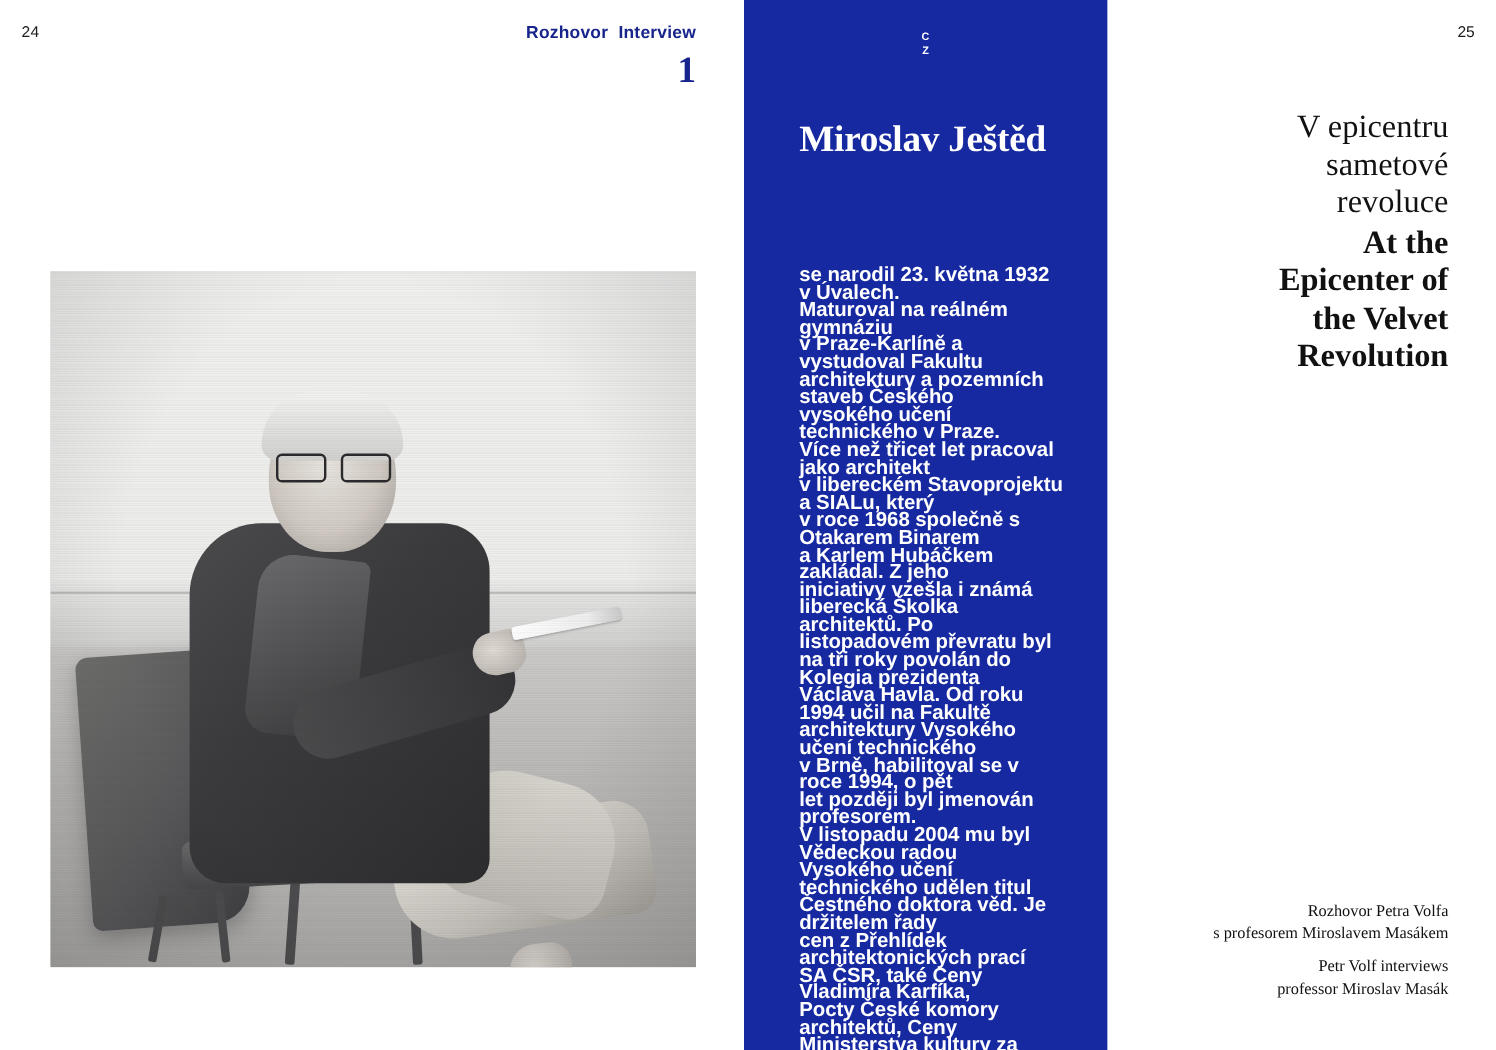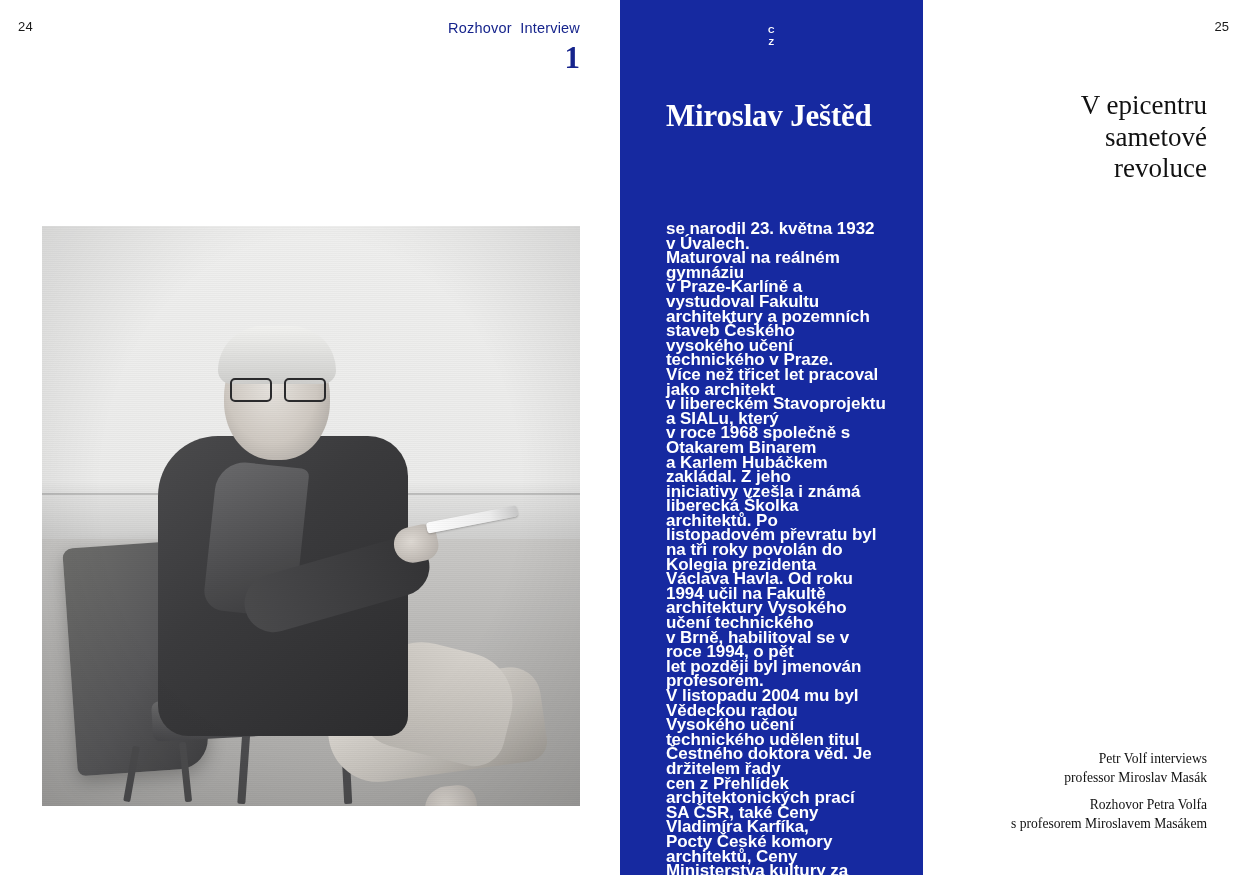--- a/index.html
+++ b/index.html
@@ -32,21 +32,21 @@
     left: 18px; top: 19px;
     font-size: 13px;
     color: #1a1a1a;
     letter-spacing: 0.2px;
   }
   .running-head {
     position: absolute;
     right: 40px; top: 20px;
     text-align: right;
     color: #16248c;
-    font-weight: normal;
+    font-weight: bold;
     font-size: 14.5px;
     letter-spacing: 0.2px;
   }
   .running-head .rh-line {
     display: block;
     white-space: pre;
   }
   .chapter-num {
     position: absolute;
     right: 40px; top: 42px;
@@ -392,27 +392,31 @@
 prezidenta, Pražský hrad, 1991.</div>
   </div>
 
   <div class="page-right">
     <div class="folio-right">25</div>
 
     <div class="title-block">
       <div class="title-cz">V epicentru
 sametové
 revoluce</div>
+      <div class="title-en">At the
+Epicenter of
+the Velvet
+Revolution</div>
     </div>
 
     <div class="credits">
+      <span class="grp">
+        <span class="ln">Rozhovor Petra Volfa</span>
+        <span class="ln">s profesorem Miroslavem Masákem</span>
+      </span>
       <span class="grp">
         <span class="ln">Petr Volf interviews</span>
         <span class="ln">professor Miroslav Masák</span>
       </span>
-      <span class="grp">
-        <span class="ln">Rozhovor Petra Volfa</span>
-        <span class="ln">s profesorem Miroslavem Masákem</span>
-      </span>
     </div>
   </div>
 
 </div>
 
 </body></html>

